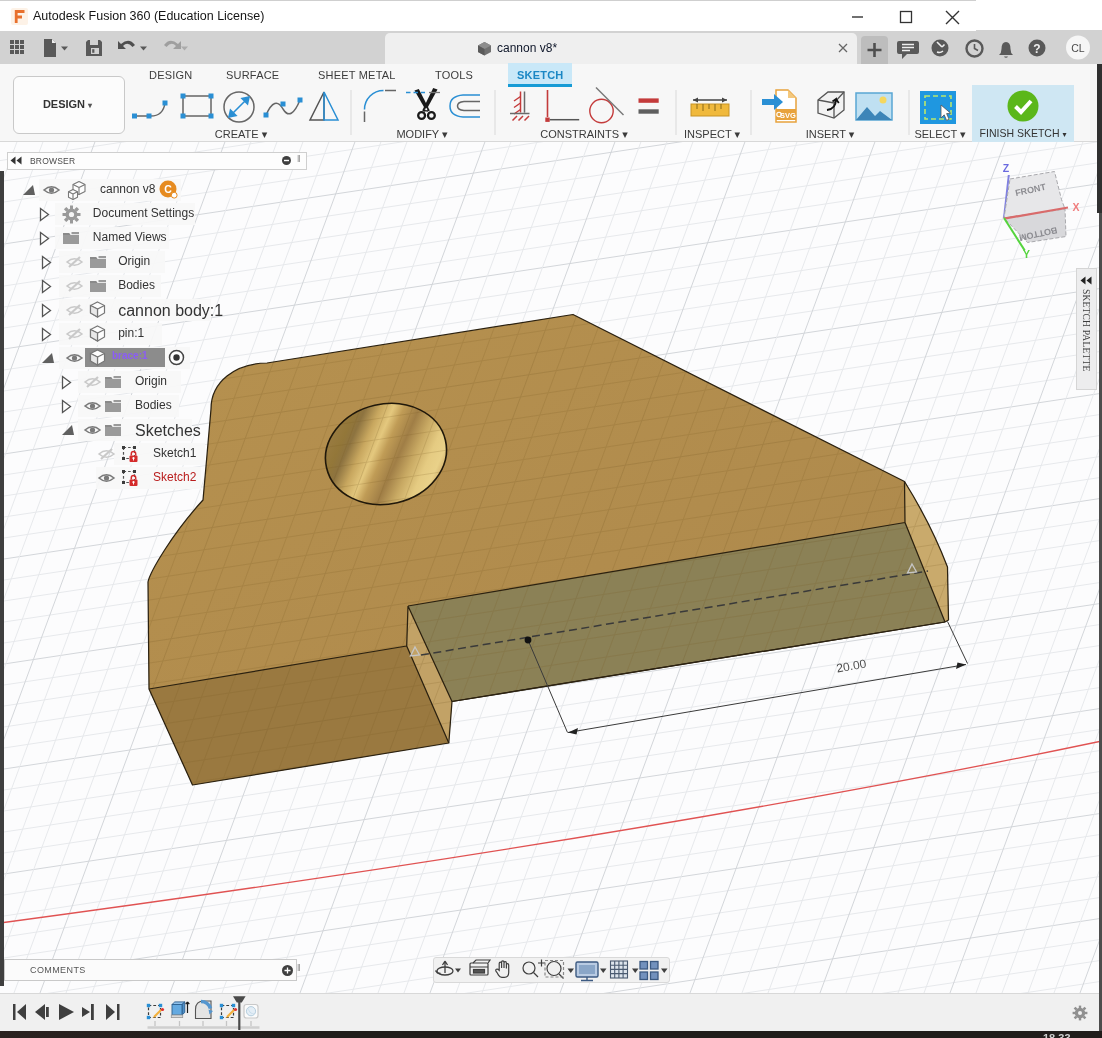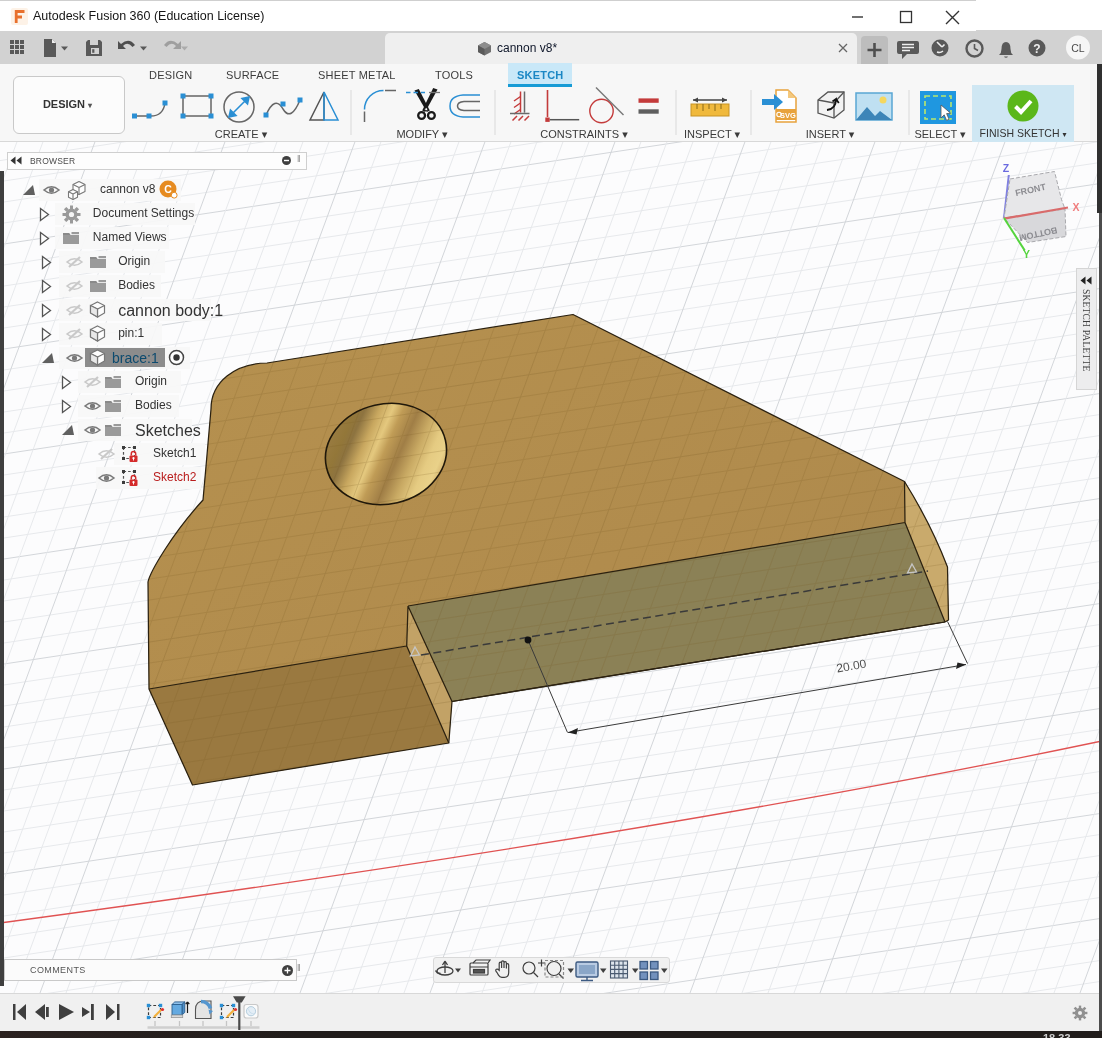--- a/index.html
+++ b/index.html
@@ -609,21 +609,21 @@
   </svg>
 <svg style="position:absolute;left:64.7px;top:350.6px" width="19" height="14" viewBox="0 0 19 14">
 <path d="M2,7 Q9.5,0.5 17,7 Q9.5,13.5 2,7 Z" fill="none" stroke="#7a7a7a" stroke-width="1.6"></path>
 <circle cx="9.5" cy="7" r="2.6" fill="#7a7a7a"></circle>
   </svg>
 <svg style="position:absolute;left:88.6px;top:349.1px" width="17" height="17" viewBox="0 0 17 17">
 <polygon points="8.5,1 15.5,4.5 15.5,12 8.5,16 1.5,12 1.5,4.5" fill="#fdfdfd" stroke="#777" stroke-width="1.2"></polygon>
 <path d="M1.5,4.5 L8.5,8 L15.5,4.5 M8.5,8 V16" fill="none" stroke="#777" stroke-width="1.2"></path>
 <polygon points="1.5,4.5 8.5,8 8.5,16 1.5,12" fill="#e8e8e8" stroke="#777" stroke-width="1.2"></polygon>
   </svg>
-<div style="position:absolute;left:112px;top:349.6px;font-size:14px;color:#0c4a6e;font-weight:normal;white-space:nowrap">brace:1</div>
+<div style="position:absolute;left:112px;top:349.6px;font-size:10px;color:#8b5cf6;font-weight:bold;white-space:nowrap">brace:1</div>
 <svg style="position:absolute;left:168px;top:349.1px" width="17" height="17" viewBox="0 0 17 17">
 <circle cx="8.5" cy="8.5" r="7" fill="#fdfdfd" stroke="#444" stroke-width="1.5"></circle>
 <circle cx="8.5" cy="8.5" r="3.2" fill="#333"></circle>
   </svg>
 <div style="position:absolute;left:77.5px;top:370.6px;width:103px;height:22px;background:rgba(247,247,247,0.93)"></div>
 <svg style="position:absolute;left:60.5px;top:374.6px" width="11" height="15" viewBox="0 0 11 15">
 <path d="M1.5,1.5 L9.5,7.5 L1.5,13.5 Z" fill="#fdfdfd" stroke="#555" stroke-width="1.3"></path>
   </svg>
 <svg style="position:absolute;left:83px;top:374.6px" width="19" height="14" viewBox="0 0 19 14">
 <path d="M2,7 Q9.5,0.5 17,7 Q9.5,13.5 2,7 Z" fill="none" stroke="#c9c9c9" stroke-width="1.6"></path>

